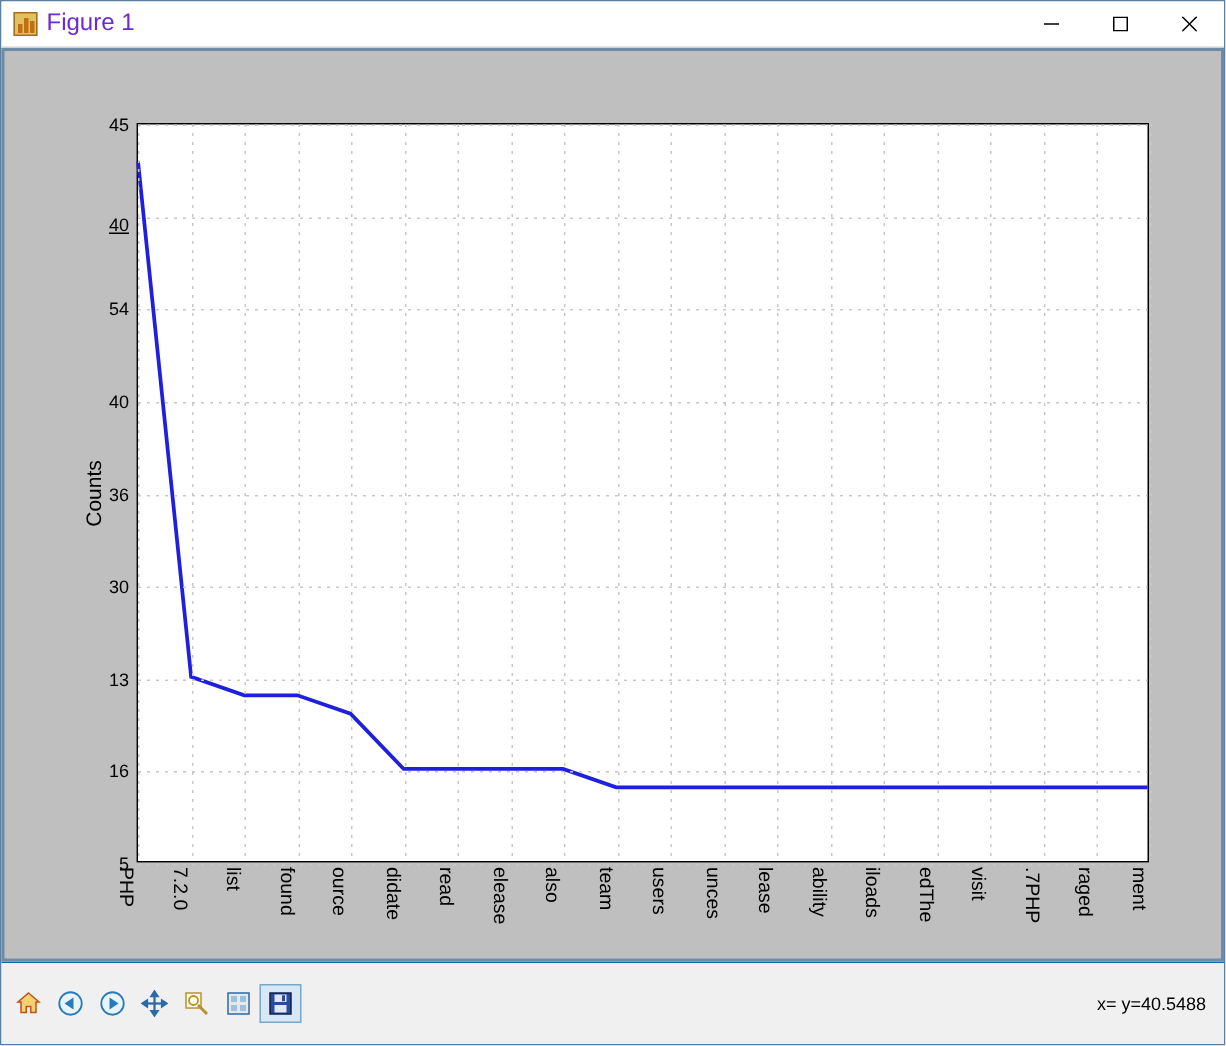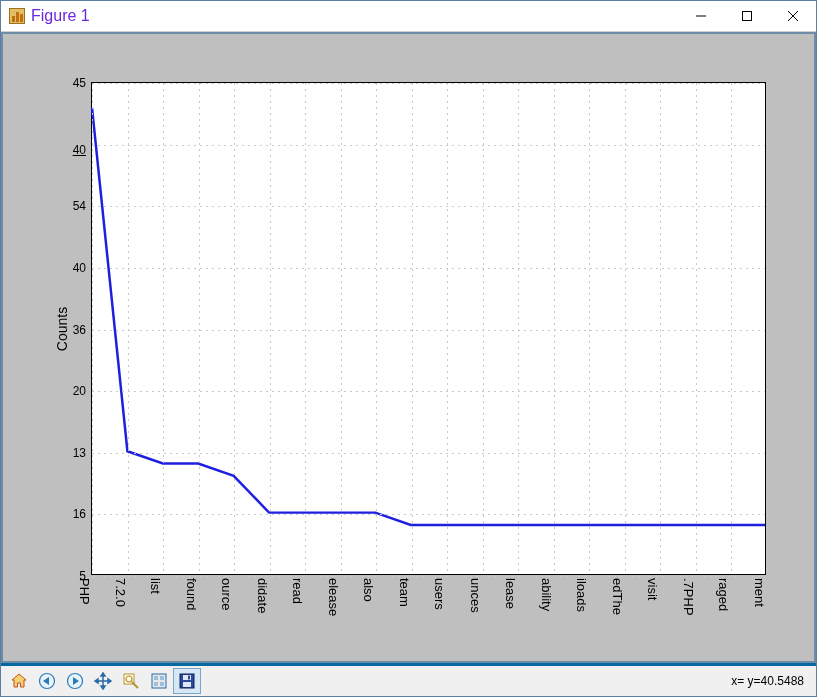--- a/index.html
+++ b/index.html
@@ -125,24 +125,24 @@
   position: absolute;
   left: 0;
   top: 0;
   width: 100%;
   height: 100%;
   overflow: visible;
 }
 .toolbar {
   height: 30px;
   background: #f0f0f0;
-  border-top: 3px solid #0369a1;
+  border-top: 1px solid #0369a1;
   display: flex;
   align-items: center;
-  padding: 0 4px;
+  padding: 12px 4px;
   gap: 0;
 }
 .tool-btn {
   width: 28px;
   height: 26px;
   border: 1px solid transparent;
   display: flex;
   align-items: center;
   justify-content: center;
   background: transparent;
@@ -197,21 +197,21 @@
         <svg class="line" id="linesvg" preserveAspectRatio="none" viewBox="0 0 675 493">
             <polyline points="0,24.650000000000034 35.526315789473685,369.75 71.05263157894737,382.075 106.57894736842104,382.075 142.10526315789474,394.4 177.6315789473684,431.375 213.15789473684208,431.375 248.68421052631578,431.375 284.2105263157895,431.375 319.7368421052631,443.7 355.2631578947368,443.7 390.7894736842105,443.7 426.31578947368416,443.7 461.8421052631579,443.7 497.36842105263156,443.7 532.8947368421053,443.7 568.421052631579,443.7 603.9473684210526,443.7 639.4736842105262,443.7 675,443.7" fill="none" stroke="#1f1fdf" stroke-width="2.5"></polyline>
           </svg>
       <div class="gridline" style="top: 493px;"></div>
           <div class="ytick-label" style="top: 493px;">5</div>
           <div class="gridline" style="top: 431.375px;"></div>
           <div class="ytick-label" style="top: 431.375px;">16</div>
           <div class="gridline" style="top: 369.75px;"></div>
           <div class="ytick-label" style="top: 369.75px;">13</div>
           <div class="gridline" style="top: 308.125px;"></div>
-          <div class="ytick-label" style="top: 308.125px;">20</div>
+          <div class="ytick-label" style="top: 308.125px;">30</div>
           <div class="gridline" style="top: 246.5px;"></div>
           <div class="ytick-label" style="top: 246.5px;">36</div>
           <div class="gridline" style="top: 184.875px;"></div>
           <div class="ytick-label" style="top: 184.875px;">40</div>
           <div class="gridline" style="top: 123.25px;"></div>
           <div class="ytick-label" style="top: 123.25px;">54</div>
           <div class="gridline" style="top: 61.625px;"></div>
           <div class="ytick-label" style="top: 67px; text-decoration: underline;">40</div>
           <div class="gridline" style="top: 0px;"></div>
           <div class="ytick-label" style="top: 0px;">45</div>

